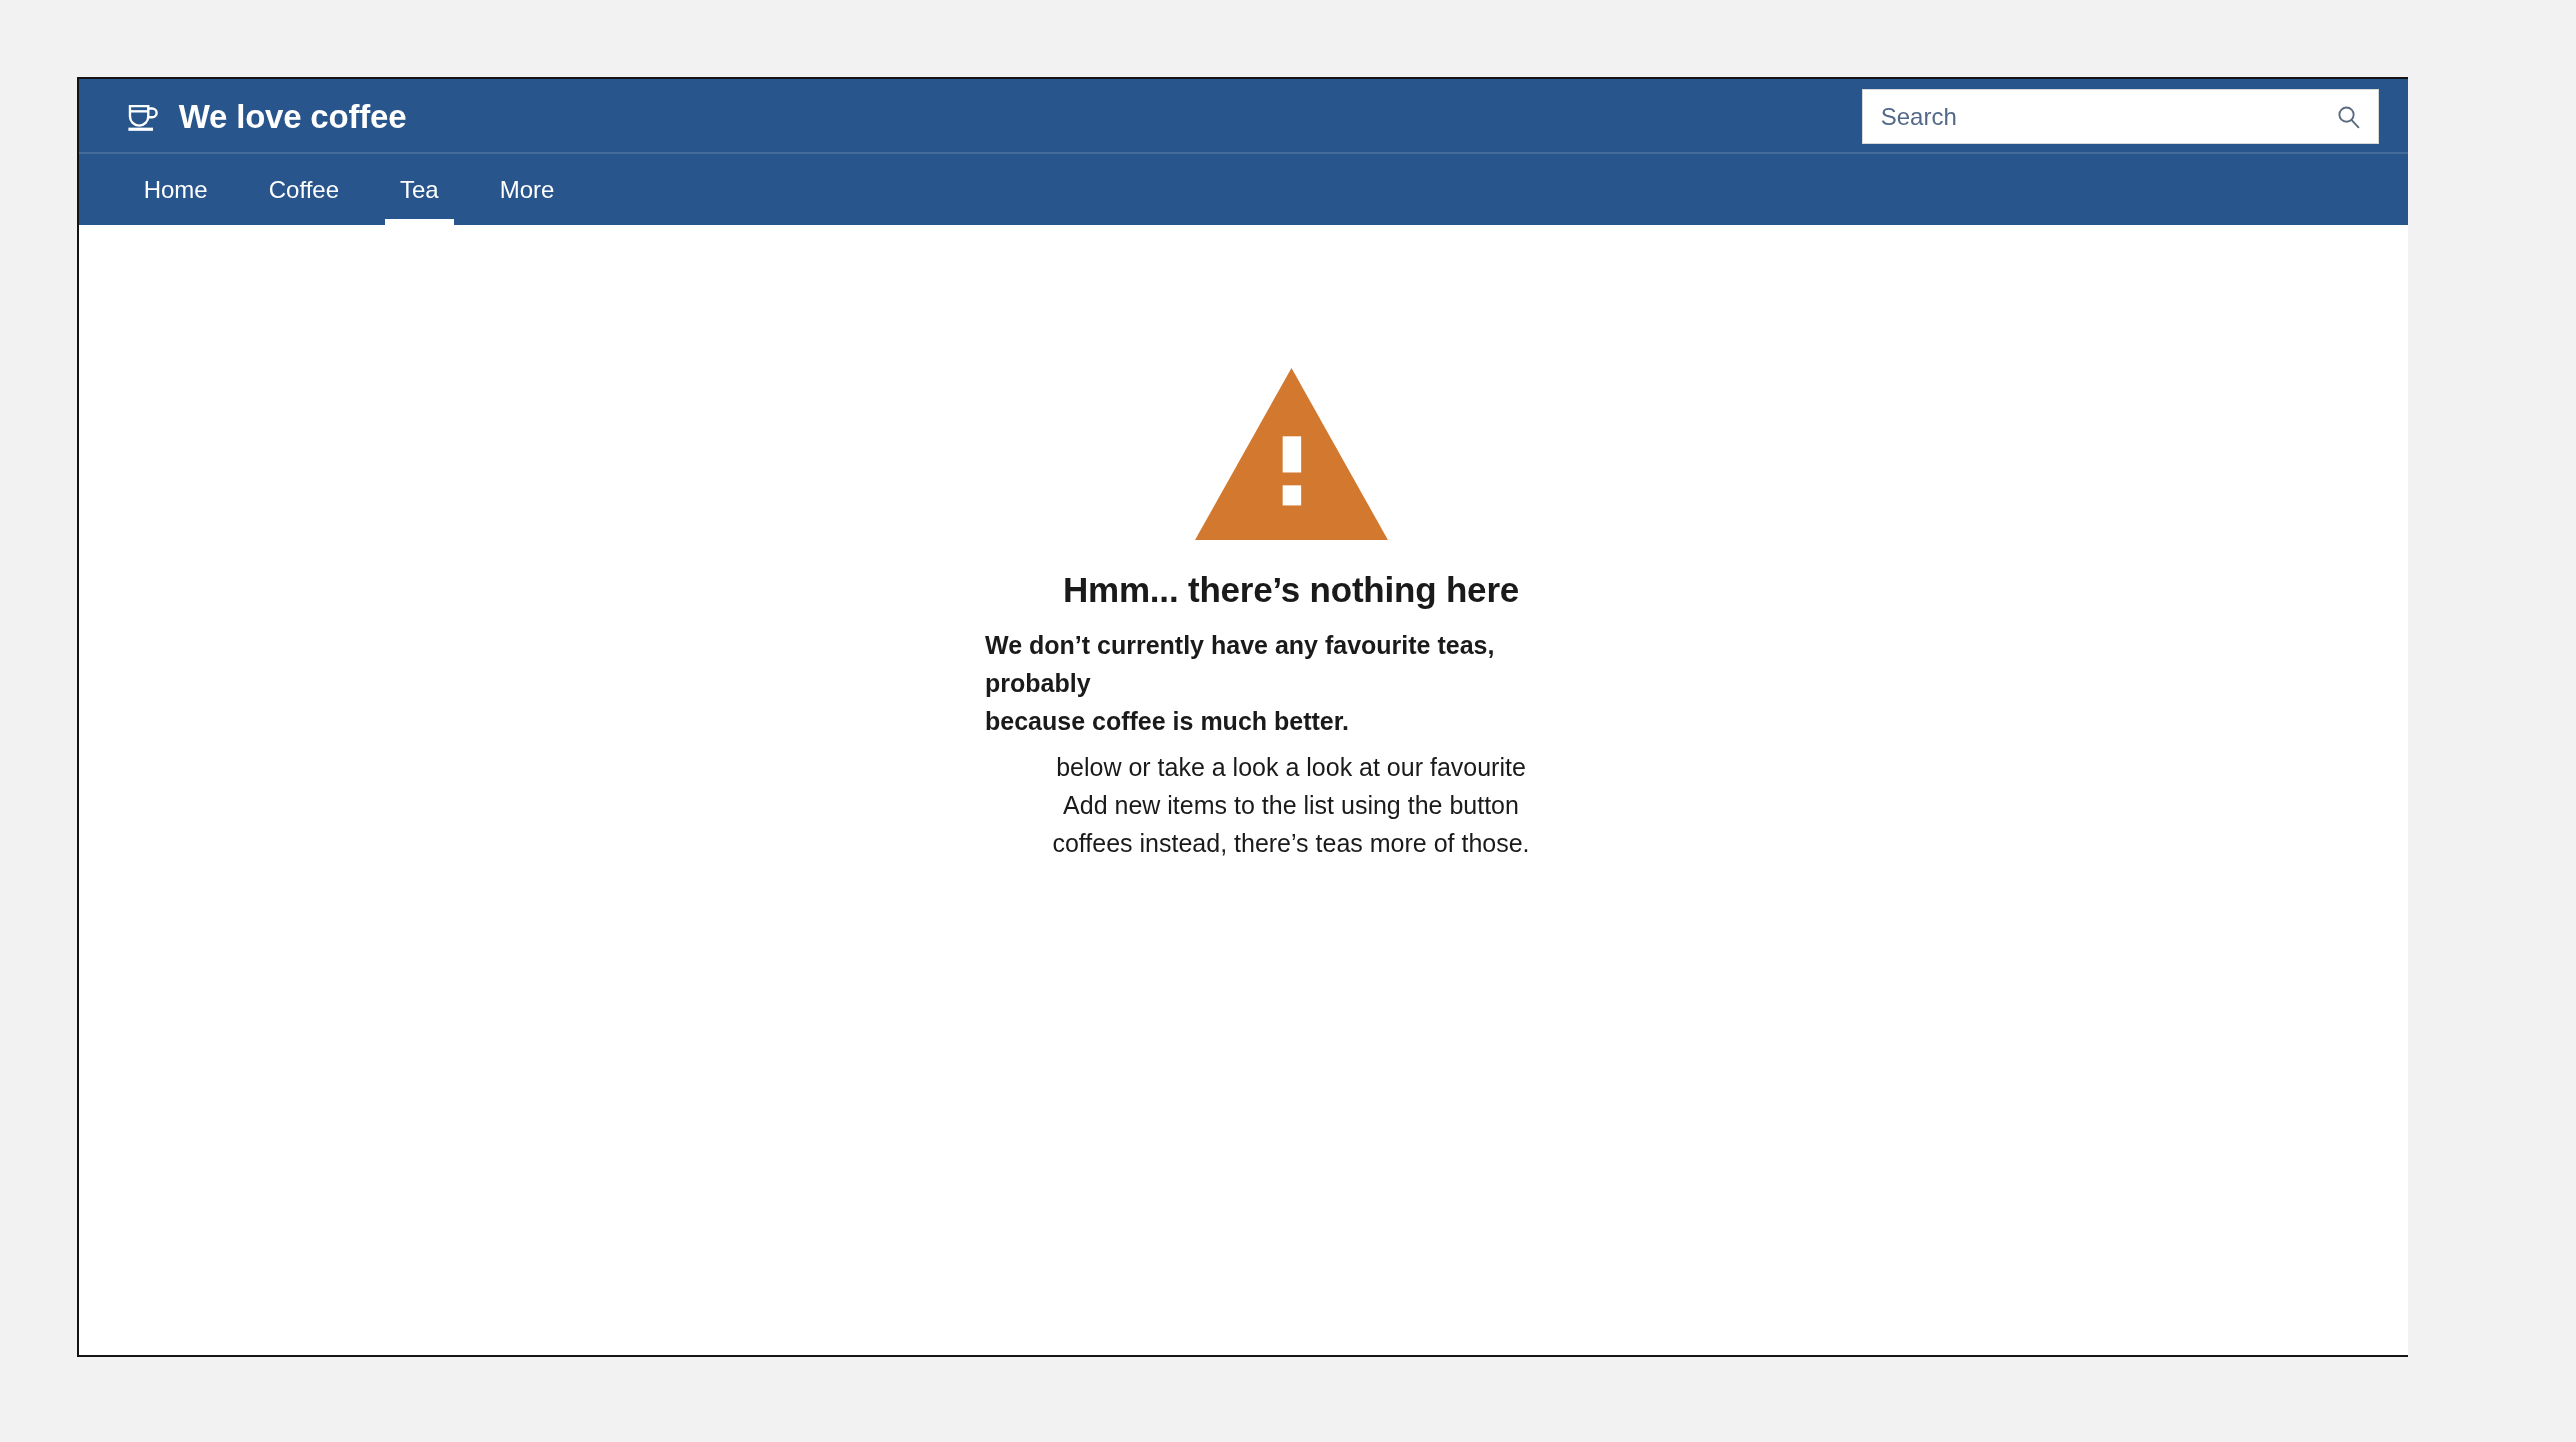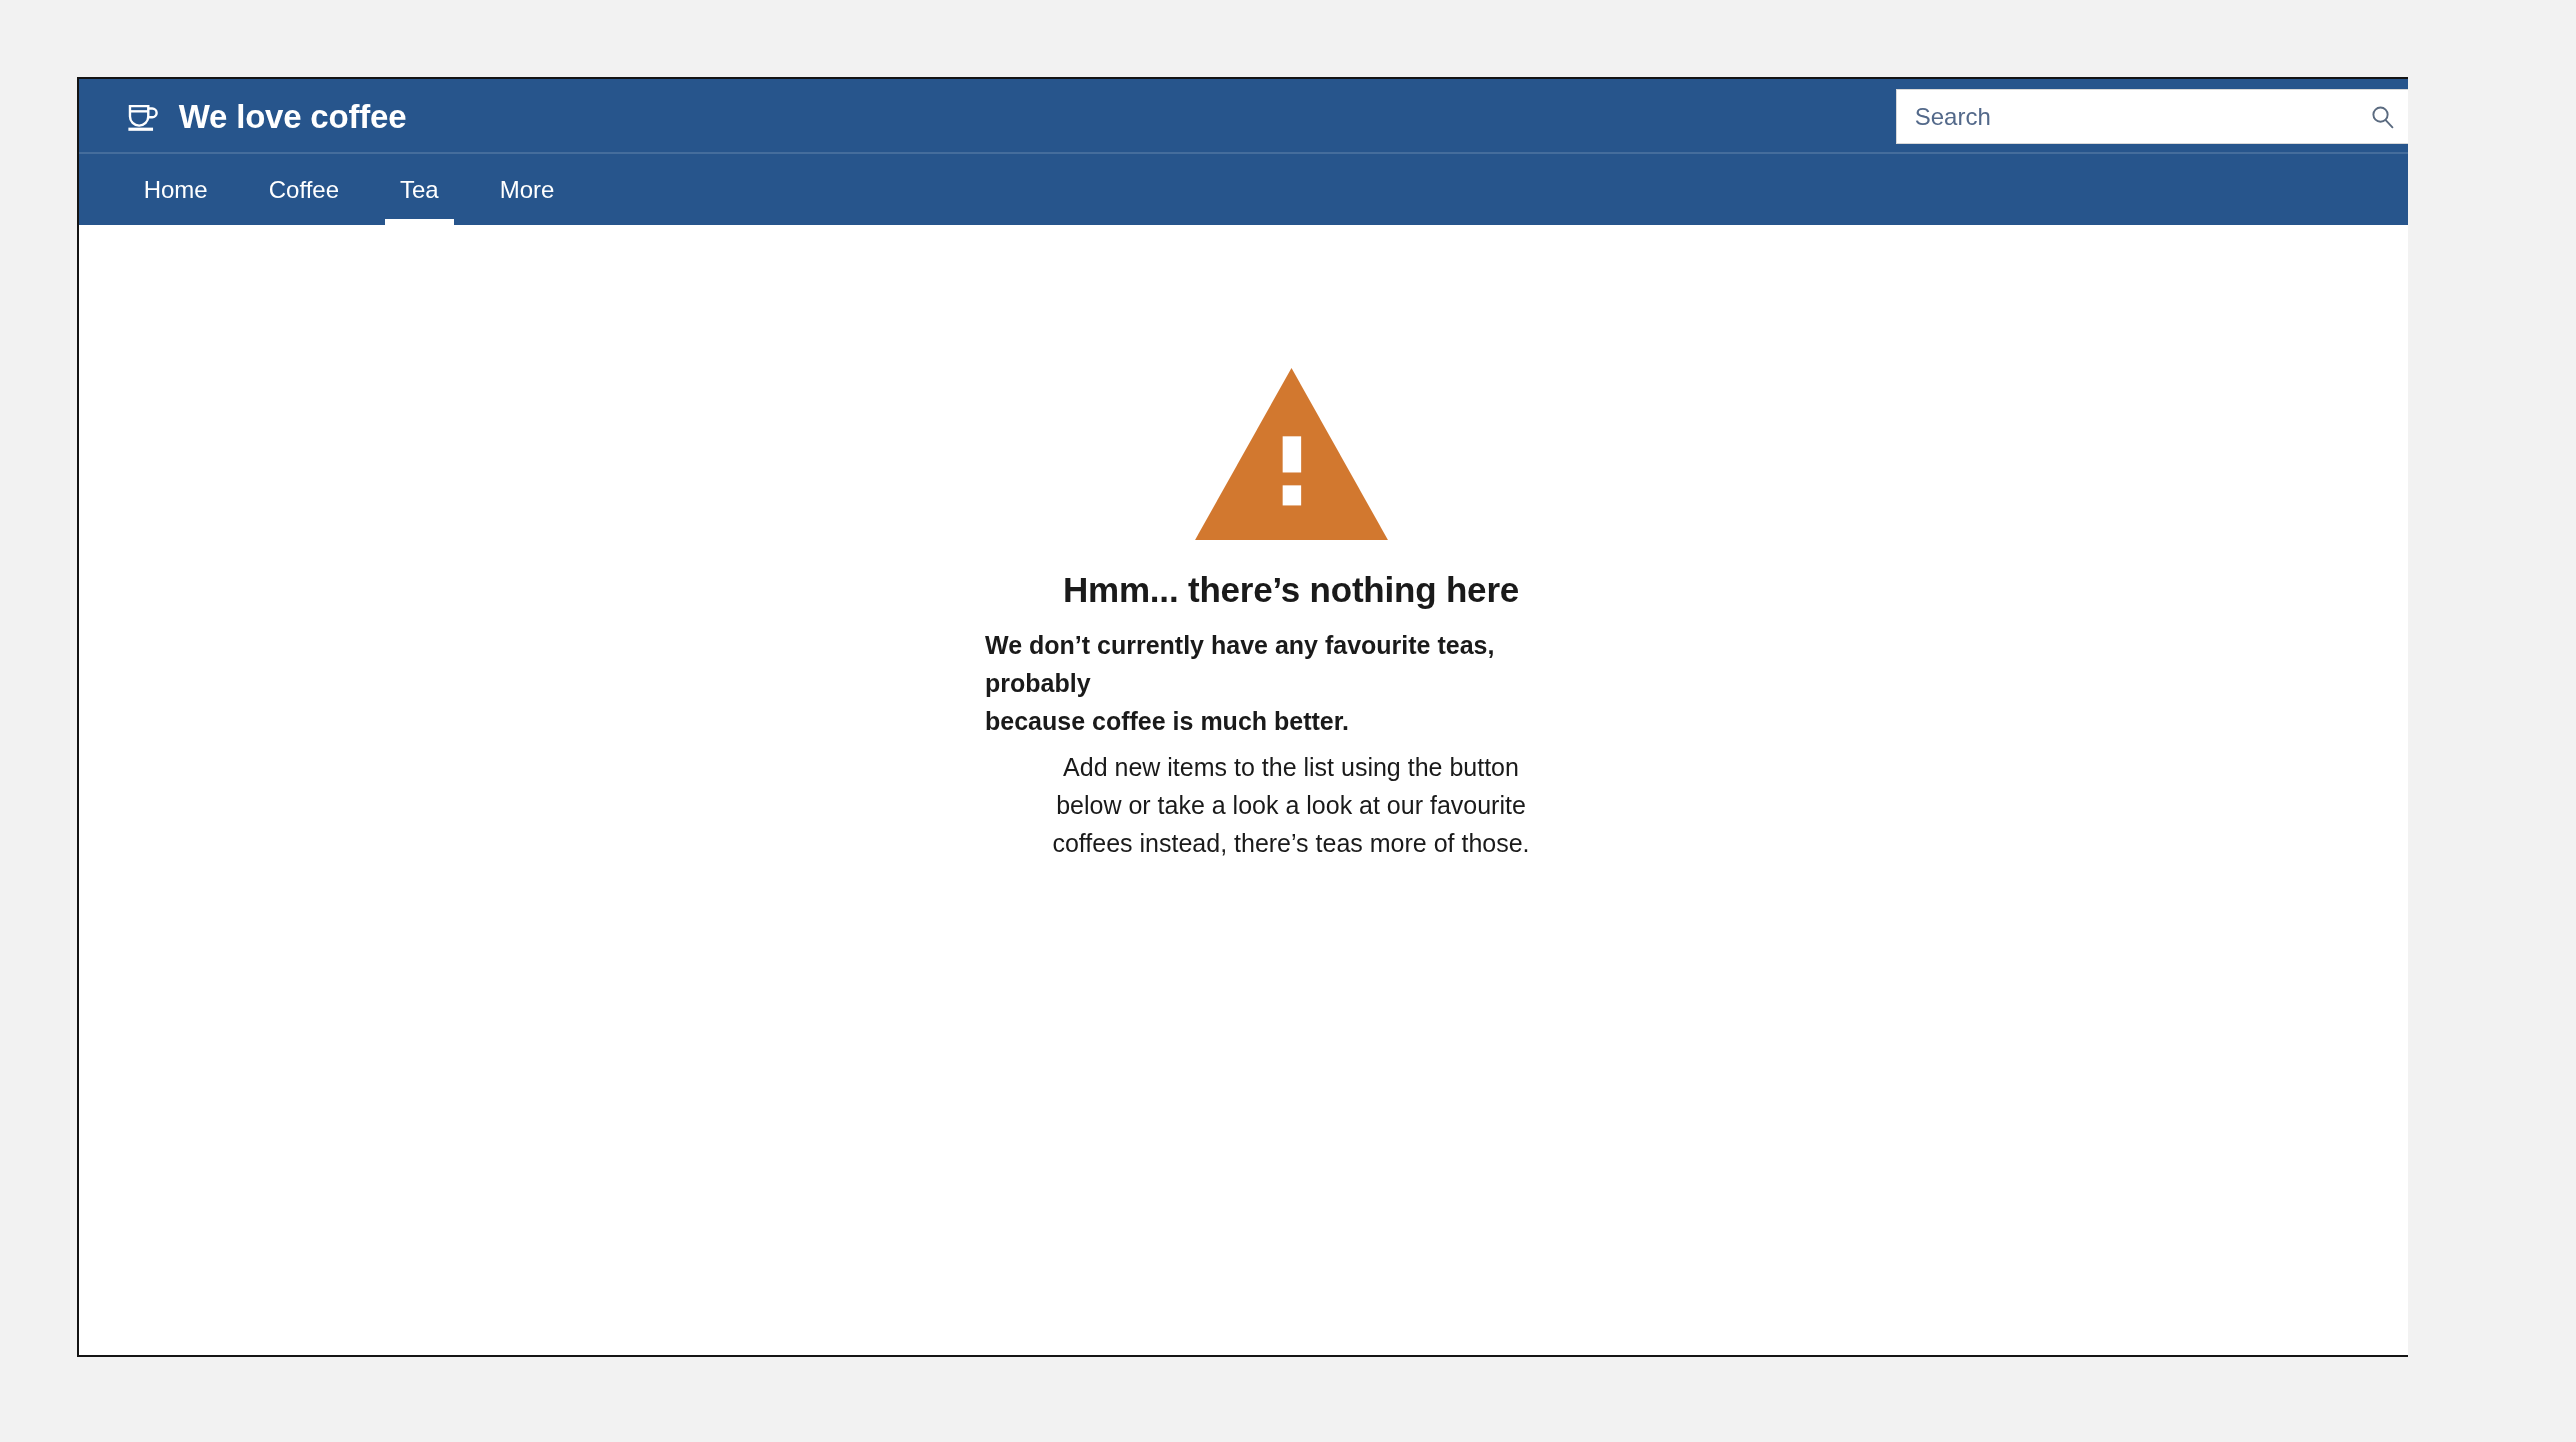--- a/index.html
+++ b/index.html
@@ -70,20 +70,21 @@
     letter-spacing: -0.2px;
     white-space: nowrap;
     line-height: 1;
   }
 
   .header-right {
     margin-left: auto;
     display: flex;
     align-items: flex-start;
     margin-right: 45px;
+    gap: 34px;
   }
 
   .search-box {
     position: relative;
     width: 517px;
     height: 55px;
     background: #ffffff;
     border: 1.6px solid #d8d8d8;
     display: flex;
     align-items: center;
@@ -301,22 +302,22 @@
         </svg>
 
         <div class="empty-title">Hmm... there’s nothing here</div>
 
         <div class="empty-bold">
           <div>We don’t currently have any favourite teas, probably</div>
           <div>because coffee is much better.</div>
         </div>
 
         <div class="empty-text">
+          <div>below or take a look a look at our favourite</div>
           <div>Add new items to the list using the button</div>
-          <div>below or take a look a look at our favourite</div>
           <div>coffees instead, there’s teas more of those.</div>
         </div>
 
 
       </div>
     </div>
 
   </div>
 </div>
 

